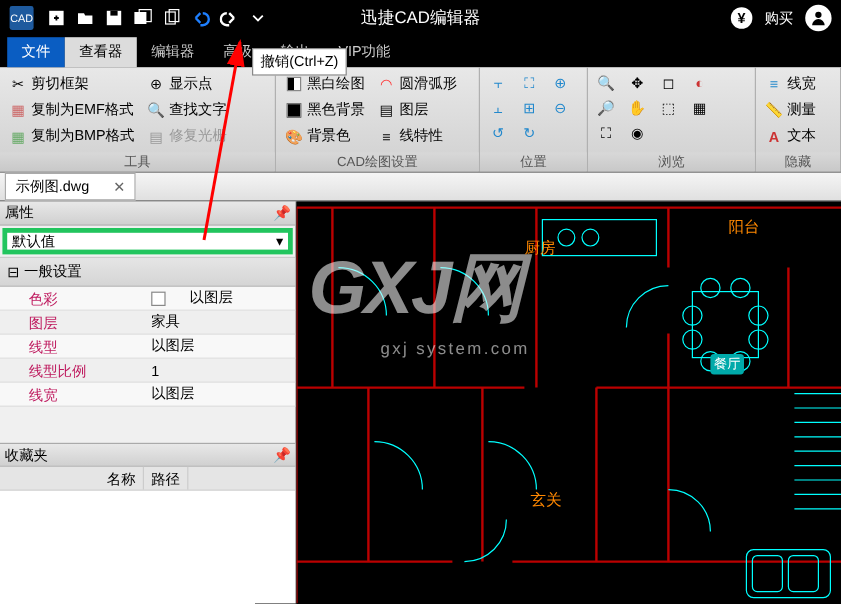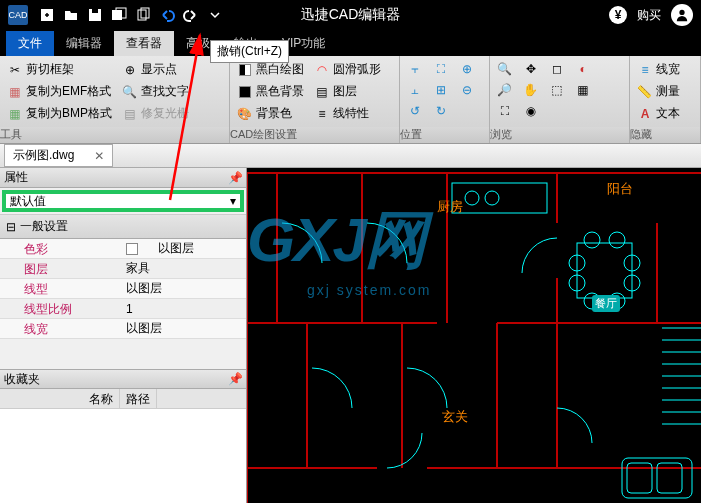--- a/index.html
+++ b/index.html
@@ -25,21 +25,21 @@
 
 .tooltip { position: absolute; top: 40px; left: 210px; background: #fff; border: 1px solid #888; padding: 2px 6px; font-size: 12px; color: #000; z-index: 100; }
 
 
 .arrow { position: absolute; top: 30px; left: 160px; z-index: 99; pointer-events: none; }
 
 
 .ribbon { height: 88px; background: linear-gradient(#e8e8e8, #d0d0d0); display: flex; border-bottom: 1px solid #999; }
 .group { border-right: 1px solid #b0b0b0; display: flex; flex-direction: column; justify-content: space-between; }
 .group-body { flex: 1; display: flex; padding: 3px; gap: 2px; }
-.group-label { height: 16px; text-align: left; font-size: 11px; color: #555; background: linear-gradient(#d8d8d8,#c8c8c8); }
+.group-label { height: 16px; text-align: center; font-size: 11px; color: #555; background: linear-gradient(#d8d8d8,#c8c8c8); }
 .col { display: flex; flex-direction: column; gap: 1px; }
 .rbtn { display: flex; align-items: center; gap: 3px; padding: 2px 4px; cursor: pointer; white-space: nowrap; }
 .ricon { width: 16px; height: 16px; display: flex; align-items: center; justify-content: center; }
 
 
 .filetab { height: 24px; background: linear-gradient(#f5f5f5,#e0e0e0); display: flex; align-items: center; padding-left: 4px; border-bottom: 1px solid #aaa; }
 .ftab { background: #fff; border: 1px solid #aaa; padding: 2px 8px; display: flex; align-items: center; gap: 20px; font-size: 12px; }
 .close-x { cursor: pointer; color: #666; }
 
 
@@ -57,21 +57,21 @@
 .prop-val { flex: 1; padding: 2px 4px; display: flex; align-items: center; gap: 20px; }
 .chk { width: 12px; height: 12px; border: 1px solid #888; background: #fff; }
 .fav-header { height: 20px; background: linear-gradient(#e8e8e8,#d0d0d0); padding: 2px 4px; border-top: 1px solid #aaa; border-bottom: 1px solid #aaa; display:flex; justify-content:space-between; align-items:center;}
 .fav-cols { display: flex; height: 20px; background: #e5e5e5; border-bottom: 1px solid #ccc; }
 .fav-col { padding: 2px 6px; border-right: 1px solid #ccc; text-align: right; }
 .fav-body { flex: 1; background: #fff; }
 
 
 .canvas { flex: 1; position: relative; background: #000; overflow: hidden; }
 .canvas svg { position: absolute; top: 0; left: 0; }
-.watermark { position: absolute; top: 30px; left: 0; color: #0ea5e9; font-family: Arial; opacity: 0.55; pointer-events: none; }
+.watermark { position: absolute; top: 30px; left: 10px; color: #ffffff; font-family: Arial; opacity: 0.55; pointer-events: none; }
 .watermark .big { font-size: 62px; font-weight: bold; font-style: italic; letter-spacing: -2px; }
 .watermark .sm { font-size: 14px; margin-left: 60px; letter-spacing: 2px;}
 .room-label { position: absolute; color: #fff; font-size: 13px; font-family: "SimSun"; }
 </style>
 </head>
 <body>
 
 <div class="titlebar">
   <div class="logo">CAD</div>
   <div class="qat">
@@ -139,22 +139,22 @@
   <defs>
       <marker id="ah" markerWidth="10" markerHeight="10" refX="8" refY="3" orient="auto">
         <path d="M0,0 L9,3 L0,6 z" fill="#f00"></path>
       </marker>
     </defs>
   <line x1="10" y1="170" x2="40" y2="5" stroke="#f00" stroke-width="2.5" marker-end="url(#ah)"></line>
 </svg>
 
 <div class="tabs">
   <div class="tab file">文件</div>
+  <div class="tab active">查看器</div>
   <div class="tab">编辑器</div>
-  <div class="tab active">查看器</div>
   <div class="tab">高级</div>
   <div class="tab">输出</div>
   <div class="tab">VIP功能</div>
 </div>
 
 <div class="ribbon">
 
   <div class="group" style="width:230px">
     <div class="group-body">
       <div class="col">

